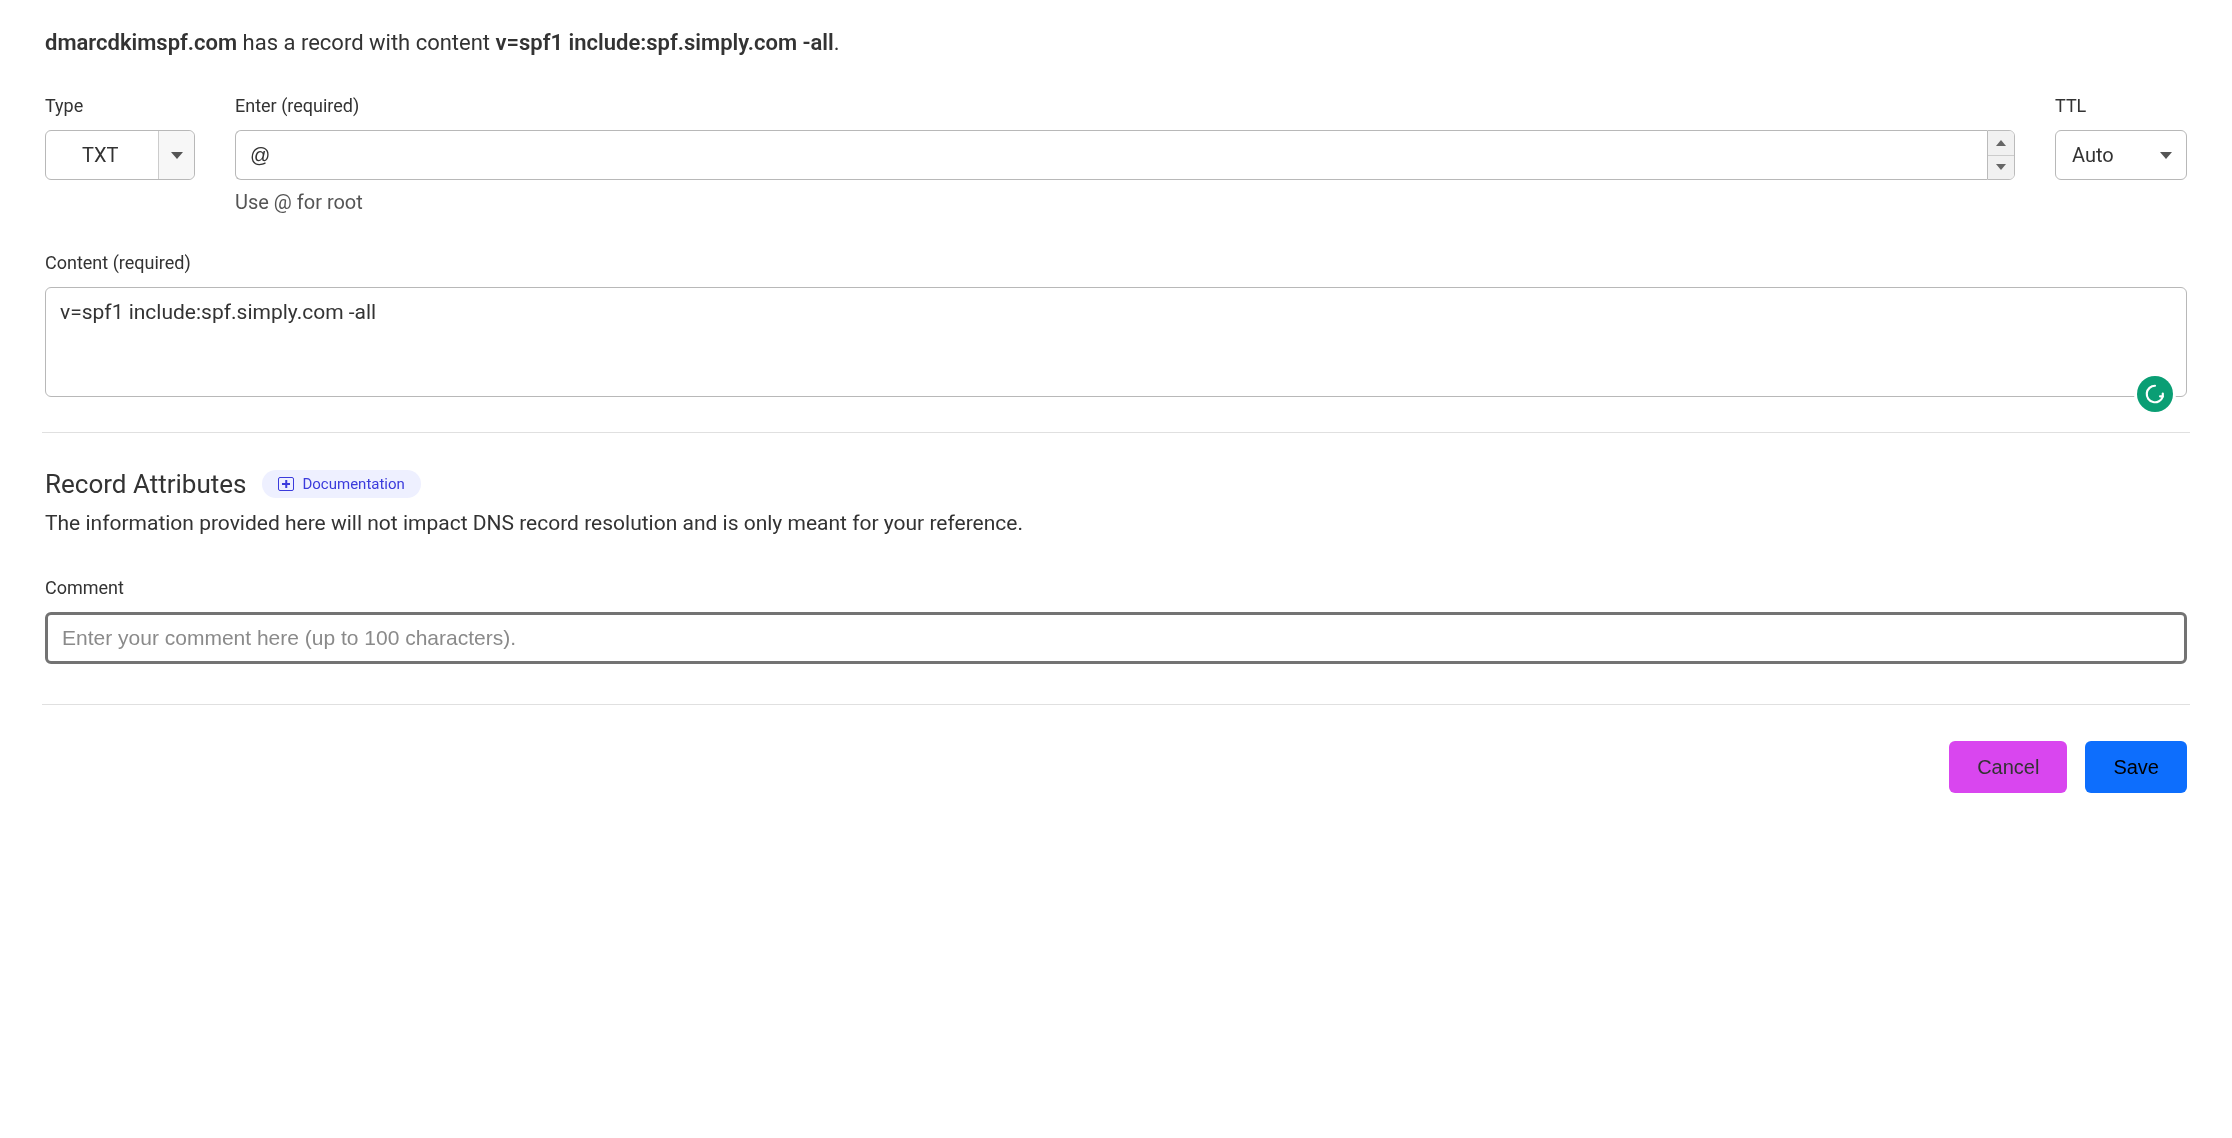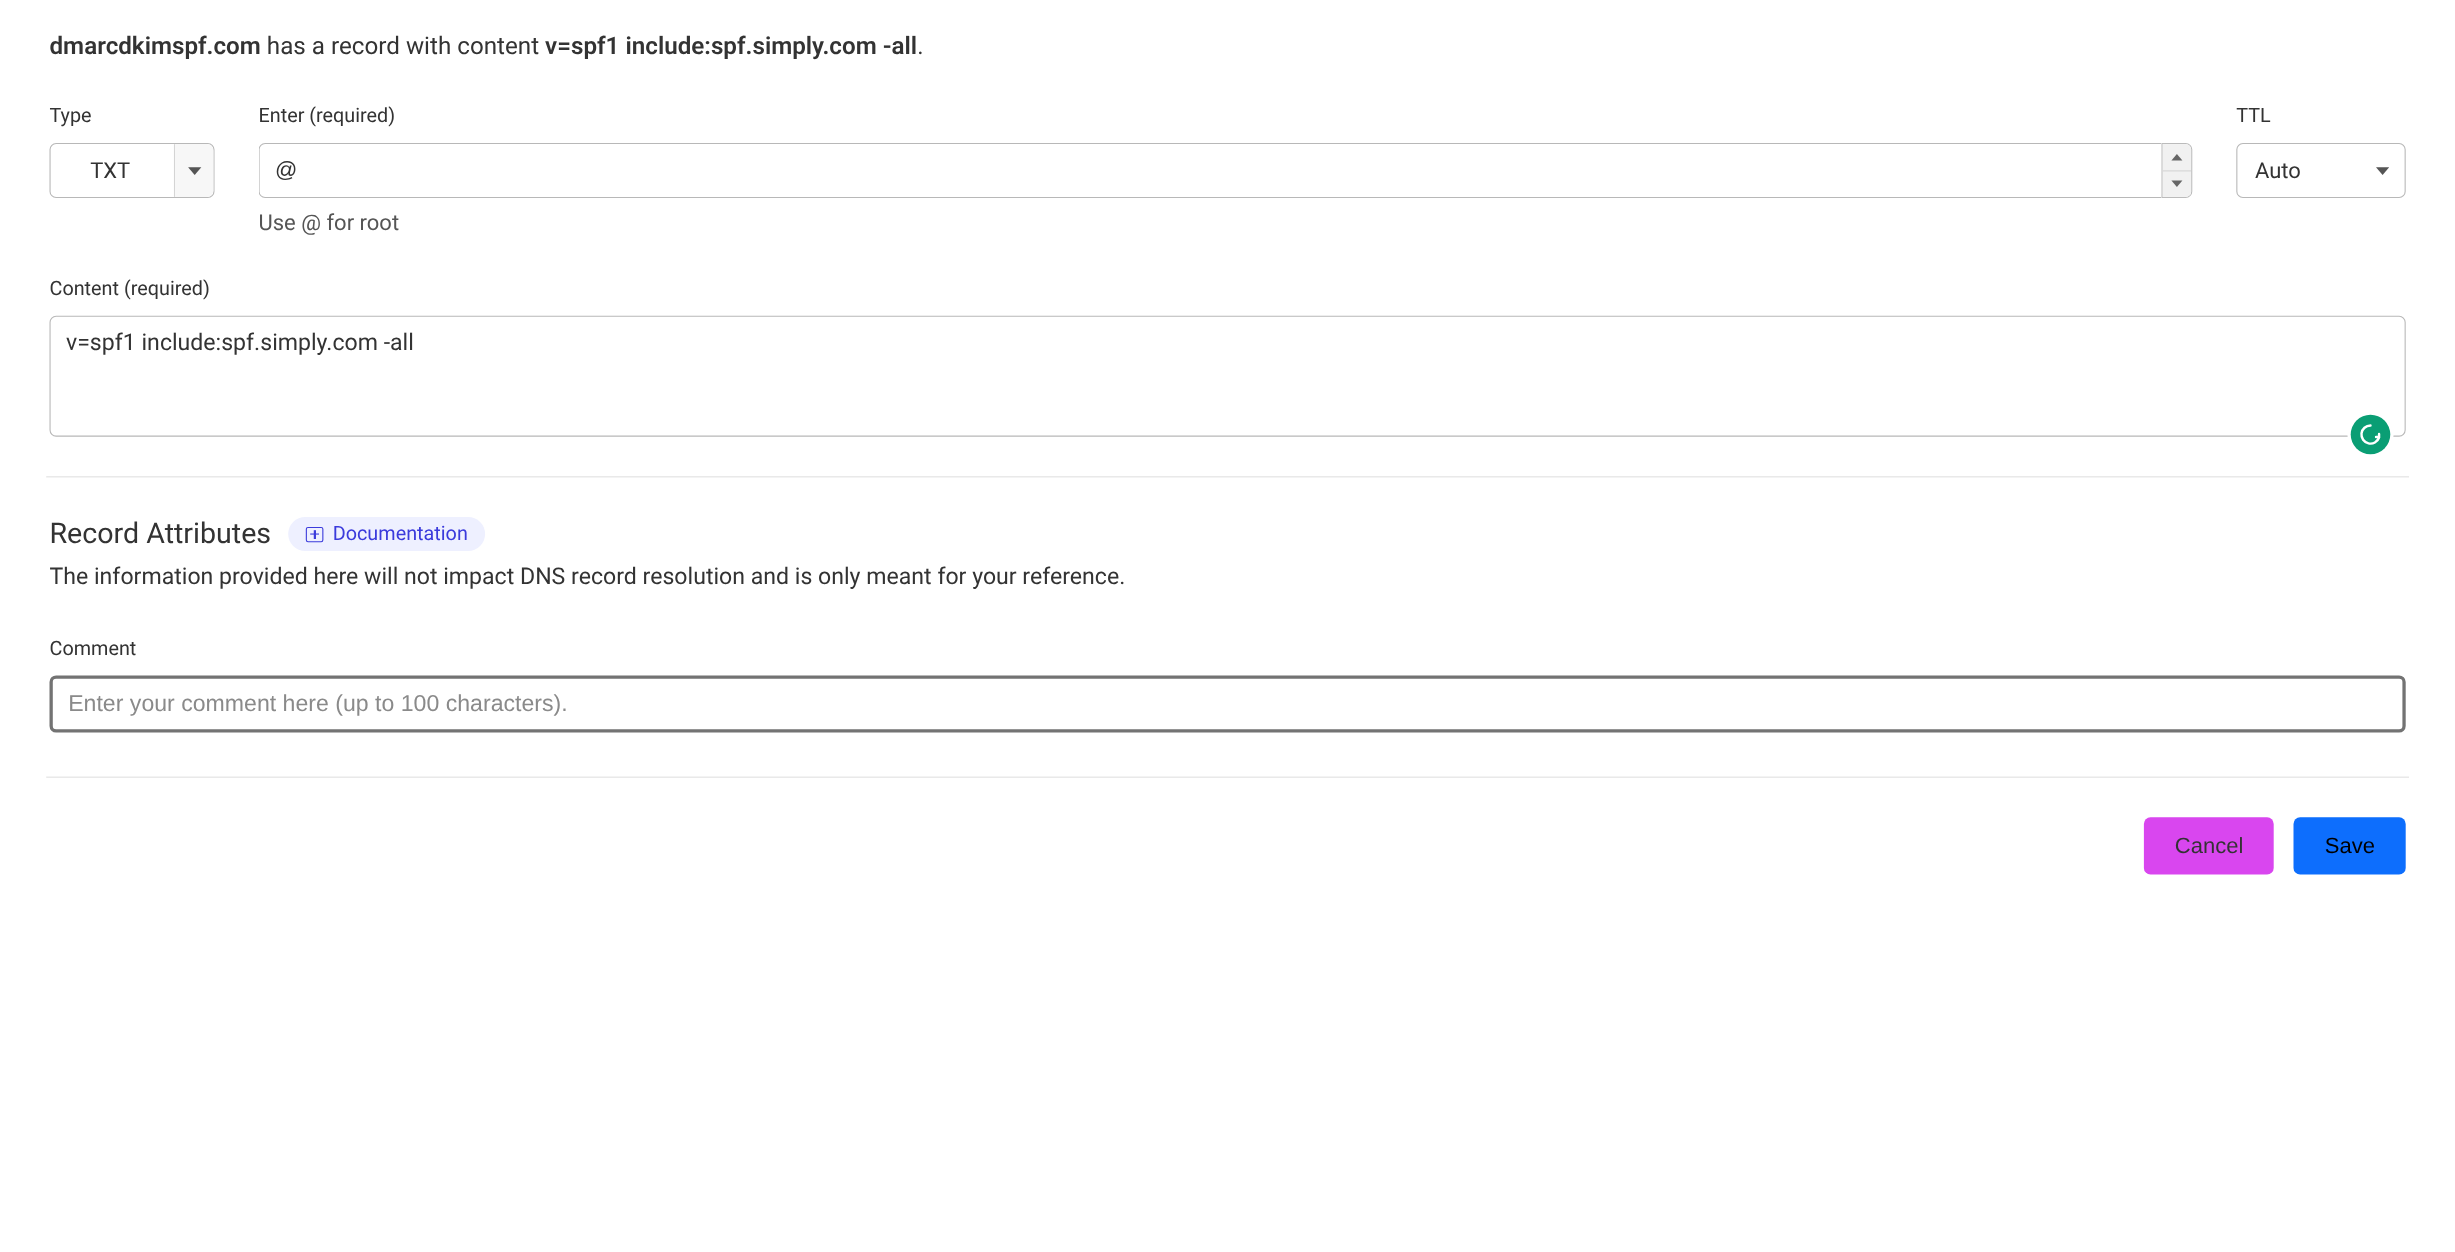--- a/index.html
+++ b/index.html
@@ -55,21 +55,21 @@
   .select-wrap.type-select .select-arrow-box {
     width: 36px;
     border-left: 1px solid #ccc;
     background: #f7f7f7;
     display: flex;
     align-items: center;
     justify-content: center;
     border-top-right-radius: 6px;
     border-bottom-right-radius: 6px;
   }
-  .select-wrap.ttl-select { width: 154px; }
+  .select-wrap.ttl-select { width: 132px; }
   .select-wrap.ttl-select .select-arrow-box {
     width: 40px;
     display: flex;
     align-items: center;
     justify-content: center;
   }
   .arrow-down {
     width: 0; height: 0;
     border-left: 6px solid transparent;
     border-right: 6px solid transparent;
@@ -156,21 +156,21 @@
     color: #333;
   }
   .doc-chip {
     display: inline-flex;
     align-items: center;
     gap: 8px;
     background: #eef0ff;
     color: #3b3bdc;
     border-radius: 20px;
     padding: 5px 16px;
-    font-size: 18px;
+    font-size: 15px;
     cursor: pointer;
   }
   .doc-icon {
     width: 16px; height: 14px;
     border: 1.5px solid #3b3bdc;
     border-radius: 2px;
     position: relative;
     display:inline-block;
   }
   .doc-icon::before {

